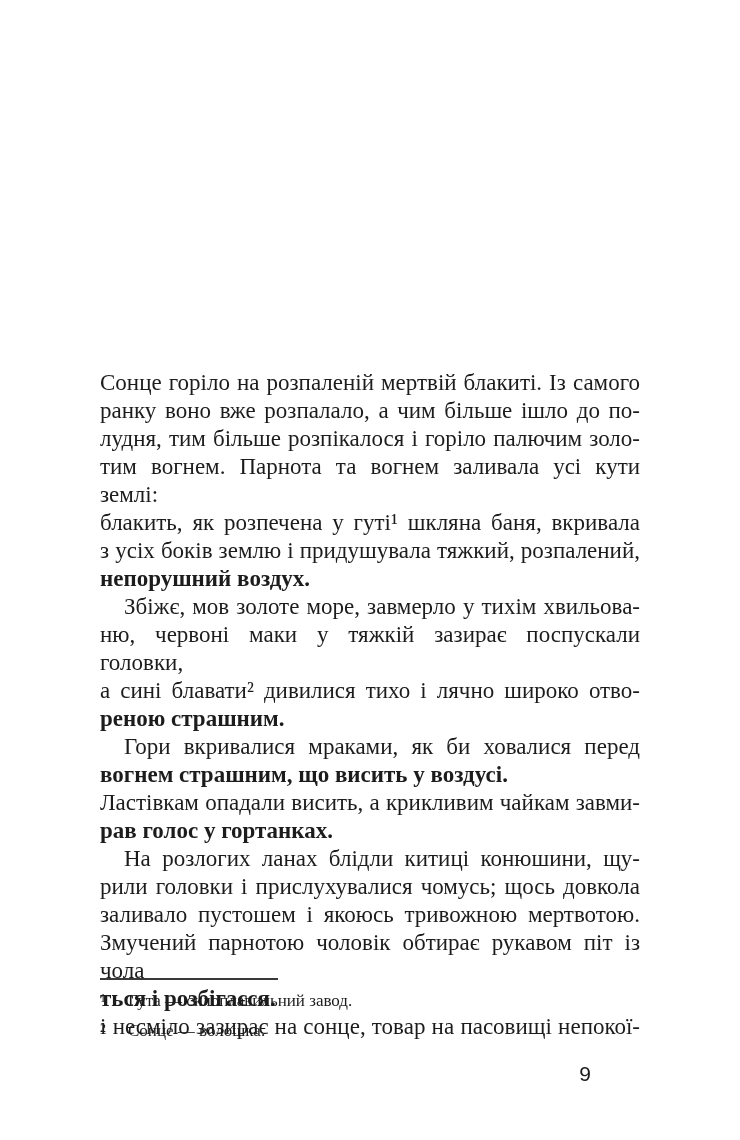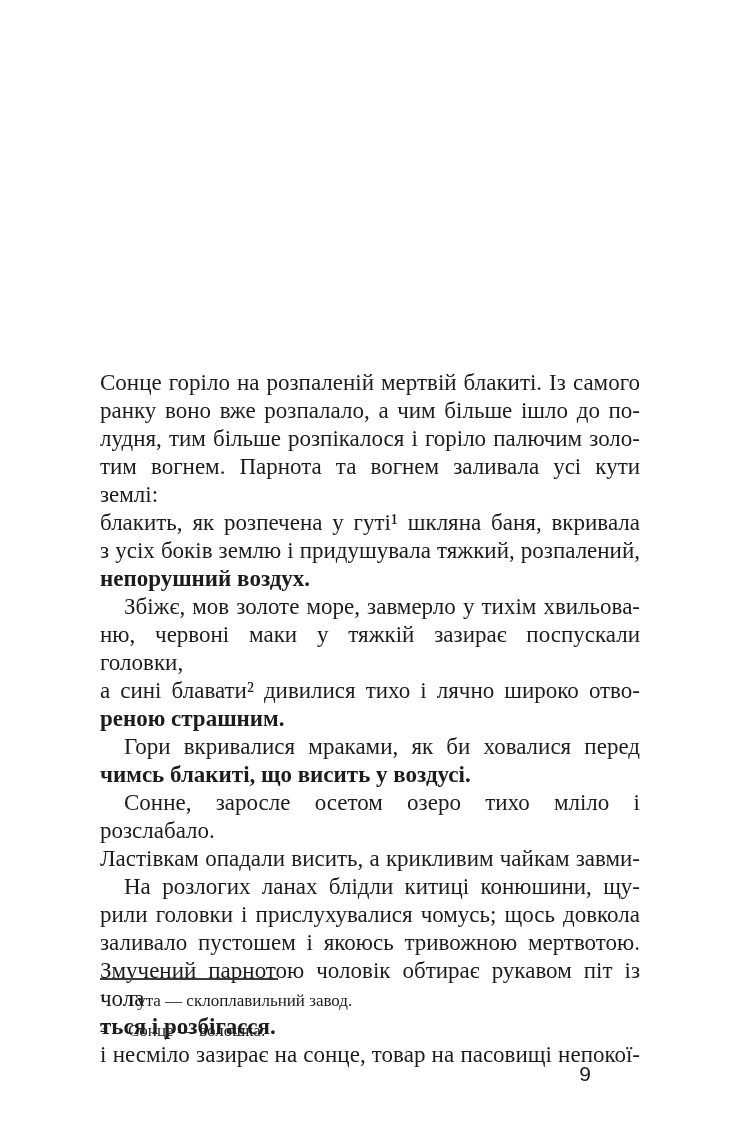--- a/index.html
+++ b/index.html
@@ -90,23 +90,23 @@
       <div class="line">лудня, тим більше розпікалося і горіло палючим золо-</div>
       <div class="line">тим вогнем. Парнота та вогнем заливала усі кути землі:</div>
       <div class="line">блакить, як розпечена у гуті¹ шкляна баня, вкривала</div>
       <div class="line">з усіх боків землю і придушувала тяжкий, розпалений,</div>
       <div class="line last">непорушний воздух.</div>
       <div class="line indent">Збіжє, мов золоте море, завмерло у тихім хвильова-</div>
       <div class="line">ню, червоні маки у тяжкій зазирає поспускали головки,</div>
       <div class="line">а сині блавати² дивилися тихо і лячно широко отво-</div>
       <div class="line last">реною страшним.</div>
       <div class="line indent">Гори вкривалися мраками, як би ховалися перед</div>
-      <div class="line last">чимсь блакиті, що висить у воздусі.</div>
-      <div class="line indent">Сонне, заросле осетом озеро тихо мліло і розслабало.</div>
+      <div class="line last">вогнем страшним, що висить у воздусі.</div>
       <div class="line">Ластівкам опадали висить, а крикливим чайкам завми-</div>
+      <div class="line last">рав голос у гортанках.</div>
       <div class="line indent">На розлогих ланах блідли китиці конюшини, щу-</div>
       <div class="line">рили головки і прислухувалися чомусь; щось довкола</div>
       <div class="line">заливало пустошем і якоюсь тривожною мертвотою.</div>
       <div class="line">Змучений парнотою чоловік обтирає рукавом піт із чола</div>
       <div class="line last">ться і розбігаєся.</div>
       <div class="line">і несміло зазирає на сонце, товар на пасовищі непокої-</div>
     </div>
 
   <div class="footnotes">
     <div class="fn-rule"></div>

